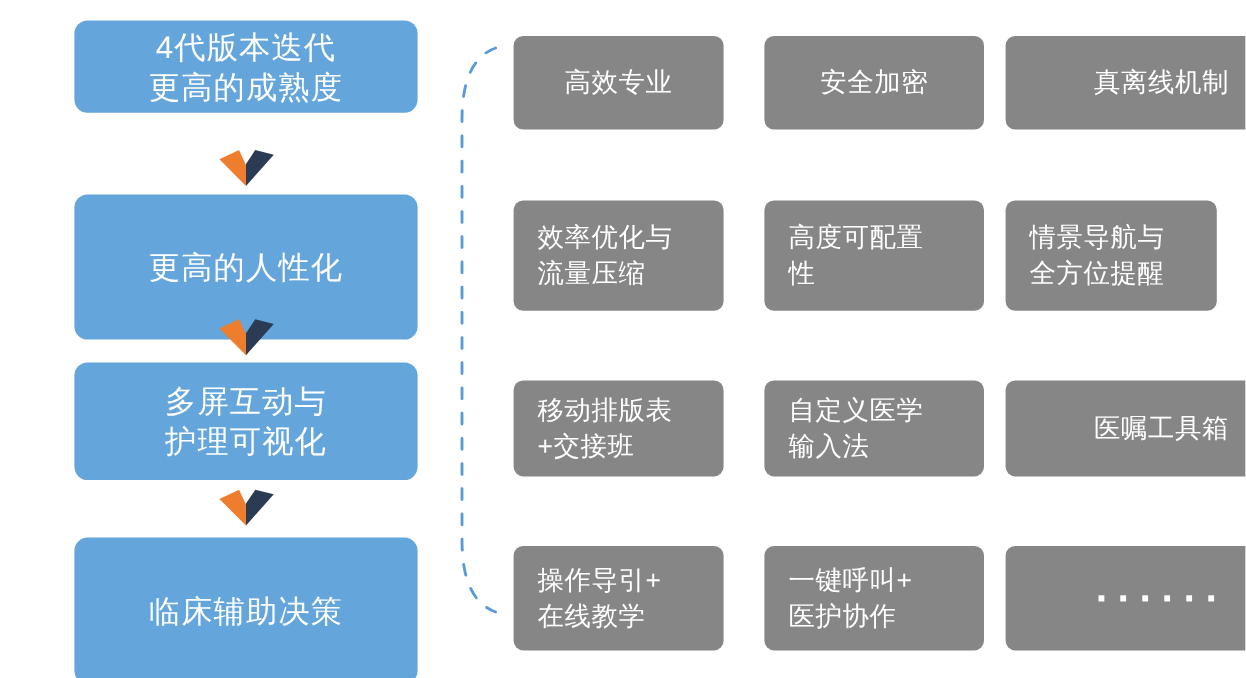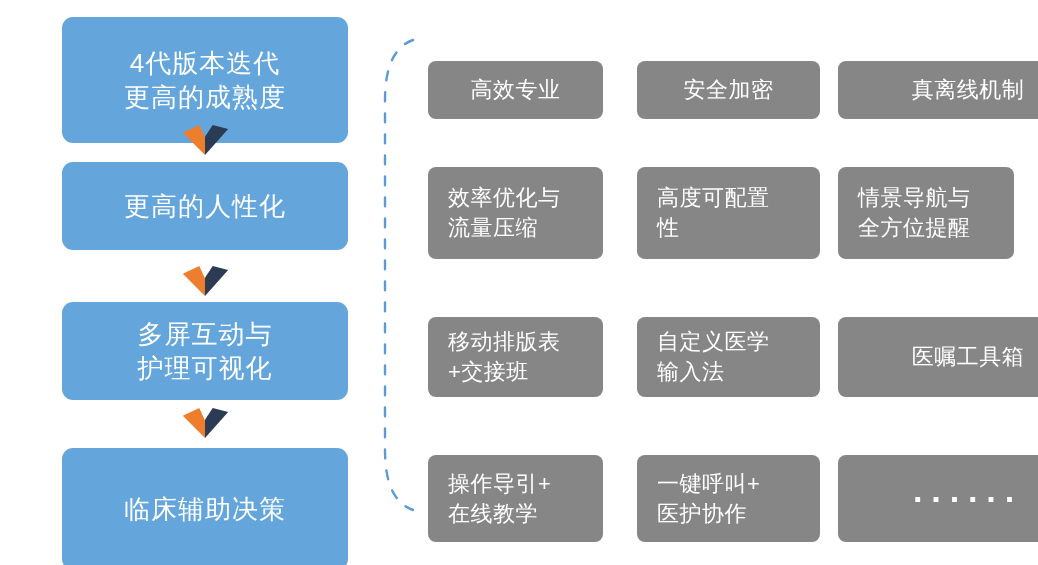--- a/index.html
+++ b/index.html
@@ -53,43 +53,43 @@
   .cell.left .cell-label{text-align:left;}
   .cell .dots{
     font-size:34px;
     font-weight:bold;
     letter-spacing:7px;
     line-height:30px;
   }
   .c0{left:428px;width:175px;}
   .c1{left:637px;width:183px;}
   .c2{left:838px;width:176px;padding-left:42px;}
-  .r0{top:30px;height:58px;margin-top:31px;}
+  .r0{top:30px;height:78px;}
   .r1{top:167px;height:92px;}
   .r2{top:317px;height:80px;}
   .r3{top:455px;height:87px;}
 </style>
 </head>
 <body>
 
 <div class="canvas" style="--blue:#64A6DB;--gray:#868686;">
 
-  <div class="step-box" style="top:17px;height:126px">
+  <div class="step-box" style="top:17px;height:77px">
     <span class="step-label">4代版本迭代
 更高的成熟度</span>
   </div>
 
   <div class="arrow-wrap" style="top:123px">
     <svg width="54" height="33" viewBox="0 0 56 34">
       <polygon points="5,9 22,1 28,14 28,32" fill="#EE7D2D"></polygon>
       <polygon points="28,32 28,13 36,1 52,5" fill="#2B3B54"></polygon>
     </svg>
   </div>
 
-  <div class="step-box" style="top:162px;height:88px">
+  <div class="step-box" style="top:162px;height:121px">
     <span class="step-label">更高的人性化</span>
   </div>
 
   <div class="arrow-wrap" style="top:264px">
     <svg width="54" height="33" viewBox="0 0 56 34">
       <polygon points="5,9 22,1 28,14 28,32" fill="#EE7D2D"></polygon>
       <polygon points="28,32 28,13 36,1 52,5" fill="#2B3B54"></polygon>
     </svg>
   </div>
 

